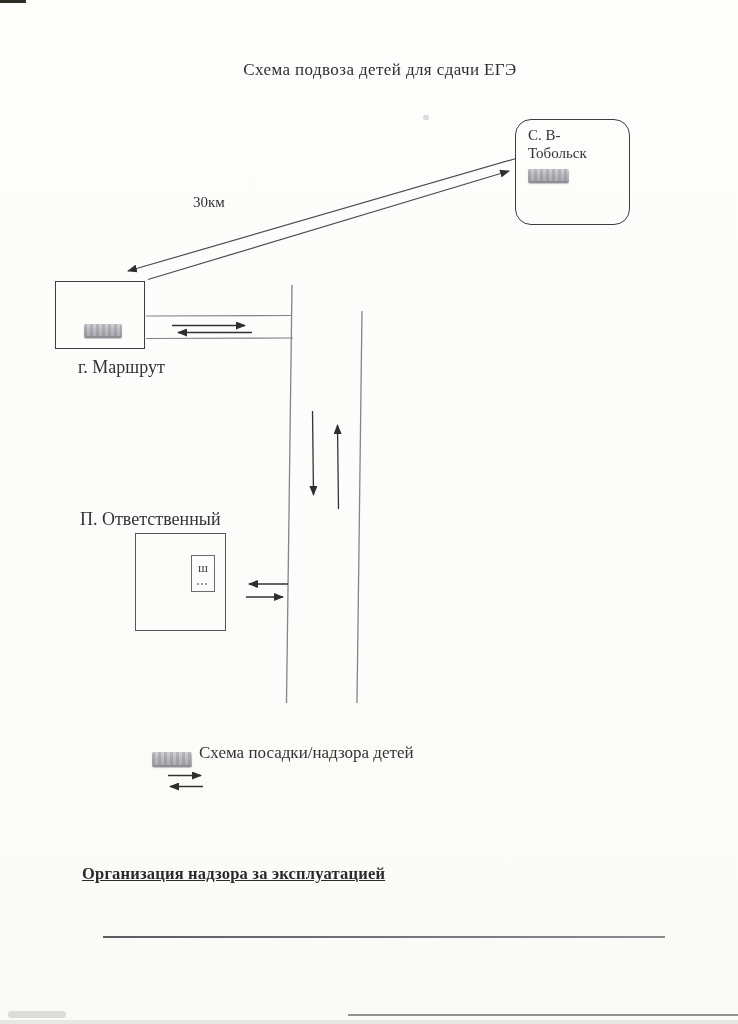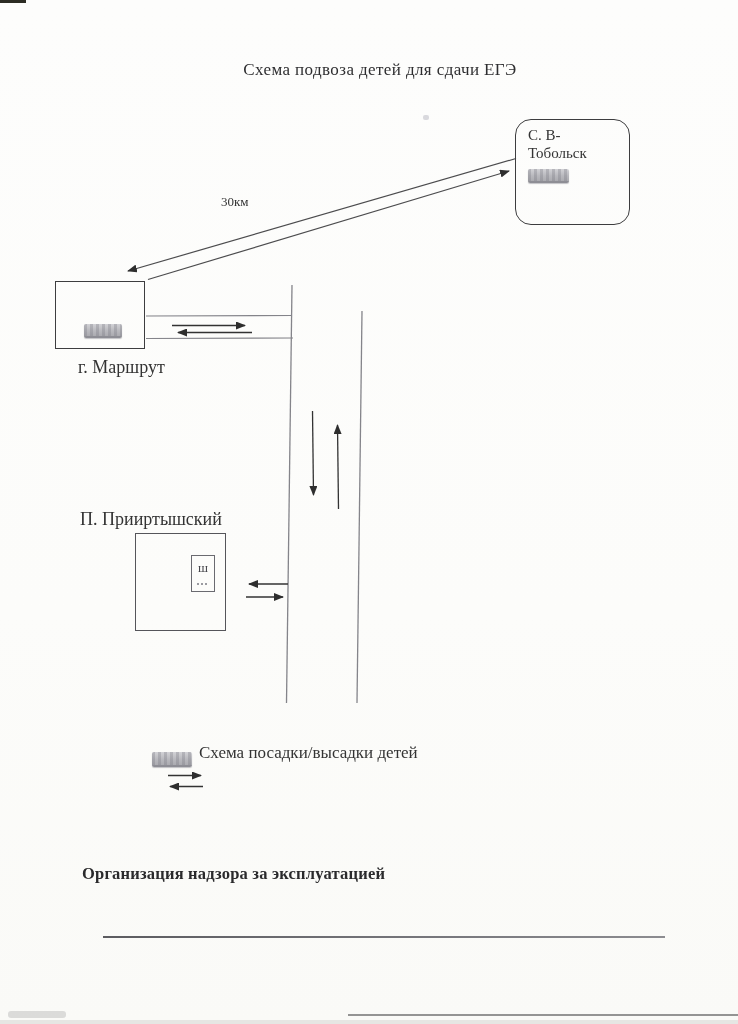--- a/index.html
+++ b/index.html
@@ -11,21 +11,21 @@
     overflow:hidden;
     font-family:"Liberation Serif","DejaVu Serif",serif;
     color:#2f2f2f;
   }
   .abs{position:absolute;}
   .txt{white-space:nowrap;}
   .title{
     left:0;top:60px;width:760px;text-align:center;
     font-size:17px;letter-spacing:.4px;color:#2e2e30;
   }
-  .dist{left:221px;top:194px;font-size:13px;color:#333;}
+  .dist{left:193px;top:194px;font-size:15px;color:#333;}
 
   
   .node-rounded{
     left:515px;top:119px;width:115px;height:106px;
     border:1.6px solid #3d3d3f;border-radius:16px;
     background:transparent;box-sizing:border-box;
     padding:6px 0 0 12px;font-size:15px;line-height:18px;color:#333;
   }
   .node-rect{
     left:55px;top:281px;width:90px;height:68px;
@@ -58,21 +58,21 @@
   .bar-arem{left:12px;top:49px;width:41px;height:12px;position:absolute;}
   .bar-tob{left:28px;top:42px;width:38px;height:12px;position:absolute;}
   .bar-legend{left:152px;top:752px;width:40px;height:13px;}
 
   .lbl-tobolsk{left:78px;top:357px;font-size:18px;color:#333;}
   .lbl-priirt{left:80px;top:509px;font-size:18px;color:#333;}
 
   .legend-txt1{left:199px;top:743px;font-size:17px;color:#333;}
   .legend-txt2{left:211px;top:764px;font-size:17px;color:#333;}
 
-  .foot-bold{left:82px;top:864px;font-size:16.5px;font-weight:bold;color:#2a2a2c;letter-spacing:.2px;}
+  .foot-bold{left:82px;top:864px;font-size:16.5px;font-weight:bold;color:#2a2a2c;letter-spacing:.2px;text-decoration:underline;}
   .foot-line{left:83px;top:904px;font-size:17px;color:#333;}
   .sign-line{left:103px;top:936px;width:562px;height:2px;
     background:linear-gradient(90deg,#5c5c60 0%,#77777c 60%,#8c8c90 100%);}
 
   
   .scan-top{left:0;top:0;width:26px;height:3px;background:#2c2c24;}
   .scan-bottom1{left:348px;top:1014px;width:390px;height:2px;background:rgba(45,45,48,.5);}
   .scan-bottom2{left:8px;top:1011px;width:58px;height:7px;background:rgba(110,110,112,.22);border-radius:3px;}
   .scan-bottom3{left:0px;top:1020px;width:738px;height:4px;background:rgba(140,140,138,.18);}
   .noise-dot{left:423px;top:115px;width:6px;height:5px;background:#cfcfd6;border-radius:2px;opacity:.8;}
@@ -125,27 +125,27 @@
     <div class="txt">С. В-</div>
     <div class="txt">Тобольск</div>
     <div class="bar bar-arem"></div>
   </div>
 
   <div class="abs node-rect">
     <div class="bar bar-tob"></div>
   </div>
   <div class="abs txt lbl-tobolsk">г. Маршрут</div>
 
-  <div class="abs txt lbl-priirt">П. Прииртышский</div>
+  <div class="abs txt lbl-priirt">П. Ответственный</div>
   <div class="abs node-rect2">
     <div class="abs school-box">
       <span>ш</span>
     </div>
     <div class="abs school-marks"></div>
   </div>
 
   <div class="abs bar bar-legend"></div>
-  <div class="abs txt legend-txt1">Схема посадки/высадки детей</div>
+  <div class="abs txt legend-txt1">Схема посадки/надзора детей</div>
 
   <div class="abs txt foot-bold">Организация надзора за эксплуатацией</div>
   <div class="abs sign-line"></div>
 
 </div>
 
 </body></html>

